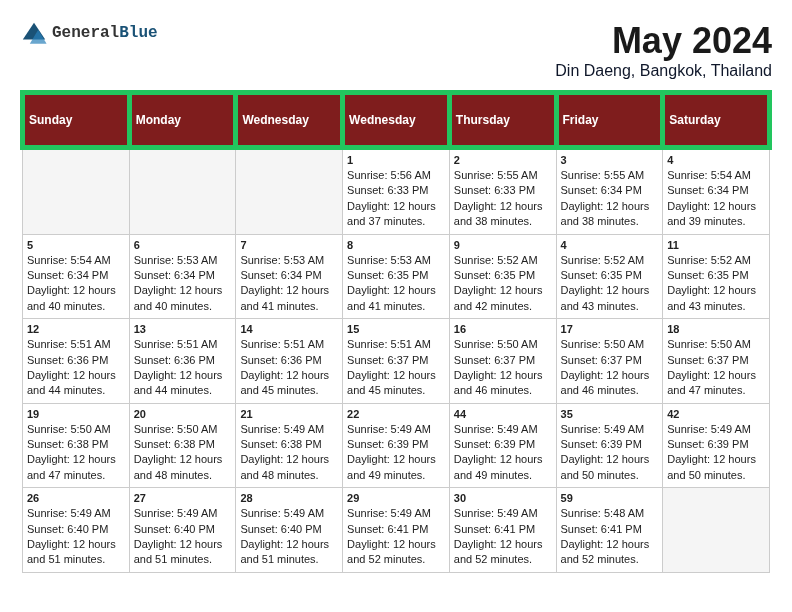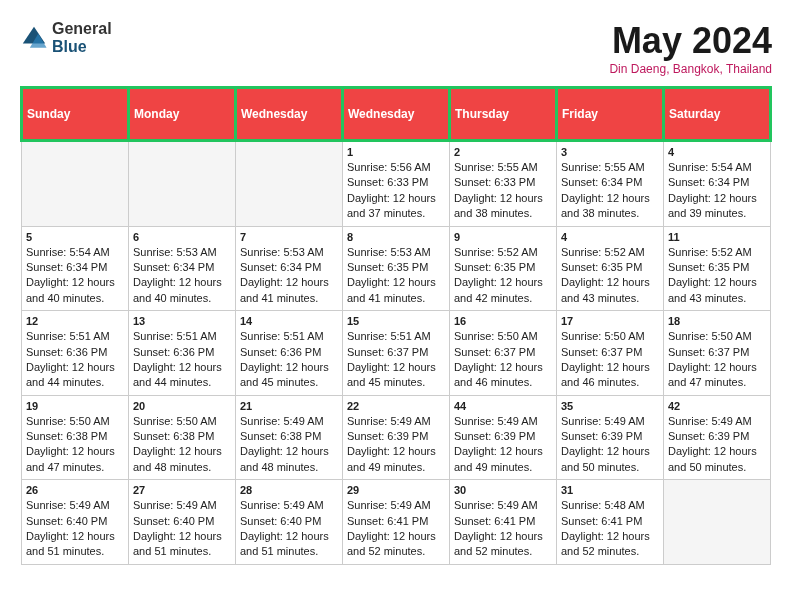--- a/index.html
+++ b/index.html
@@ -16,22 +16,23 @@
       align-items: flex-start;
       margin-bottom: 10px;
     }
     .logo {
       display: flex;
       align-items: center;
       gap: 4px;
     }
     .logo-text {
       display: flex;
-      flex-direction: column;
+      flex-direction: row;
       line-height: 1.1;
+      font-family: Liberation Mono, monospace;
     }
     .logo-general {
       font-size: 16px;
       font-weight: bold;
       color: #333;
     }
     .logo-blue {
       font-size: 16px;
       font-weight: bold;
       color: #1a5276;
@@ -42,37 +43,37 @@
     }
     .title-block {
       text-align: right;
     }
     .main-title {
       font-size: 36px;
       font-weight: bold;
       color: #1a1a1a;
     }
     .subtitle {
-      font-size: 12px;
-      color: #be185d;
+      font-size: 16px;
+      color: #0f172a;
       margin-left: 41px;
     }
     table {
       width: 100%;
       border-collapse: collapse;
       table-layout: fixed;
     }
     th {
-      background-color: #ef4444;
+      background-color: #7f1d1d;
       color: #fff;
       font-size: 12px;
       font-weight: bold;
       padding: 18px 4px;
       text-align: left;
-      border: 3px solid #22c55e;
+      border: 5px solid #22c55e;
     }
     td {
       border: 1px solid #ccc;
       vertical-align: top;
       padding: 4px;
       font-size: 10px;
       color: #222;
       background: #fff;
       min-height: 70px;
     }
@@ -369,21 +370,21 @@
       </td>
         <td>
         <div class="day-number">30</div>
         <div class="cell-info">
           Sunrise: 5:49 AM<br>
           Sunset: 6:41 PM<br>
           Daylight: 12 hours and 52 minutes.
         </div>
       </td>
         <td>
-        <div class="day-number">31</div>
+        <div class="day-number">59</div>
         <div class="cell-info">
           Sunrise: 5:48 AM<br>
           Sunset: 6:41 PM<br>
           Daylight: 12 hours and 52 minutes.
         </div>
       </td>
         <td class="cell-empty"></td>
       </tr>
     </tbody>
 </table>

